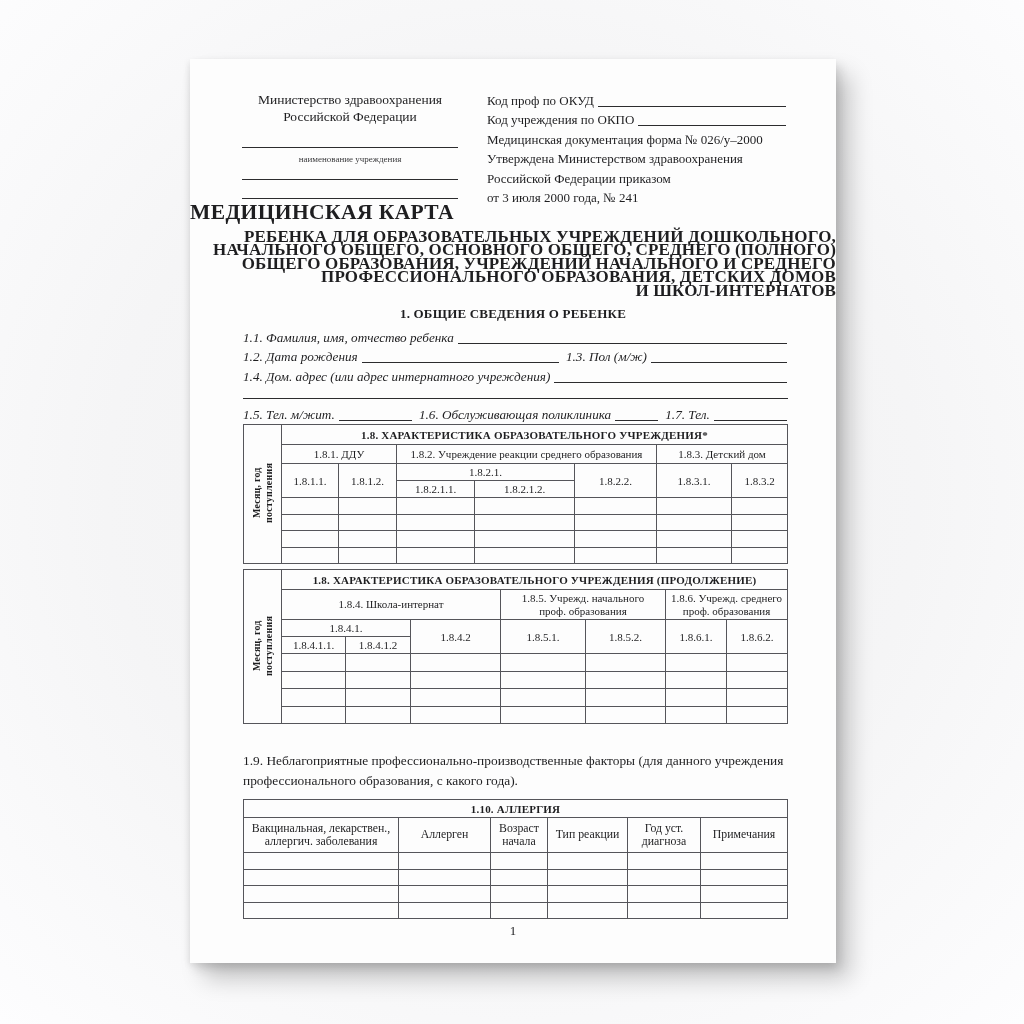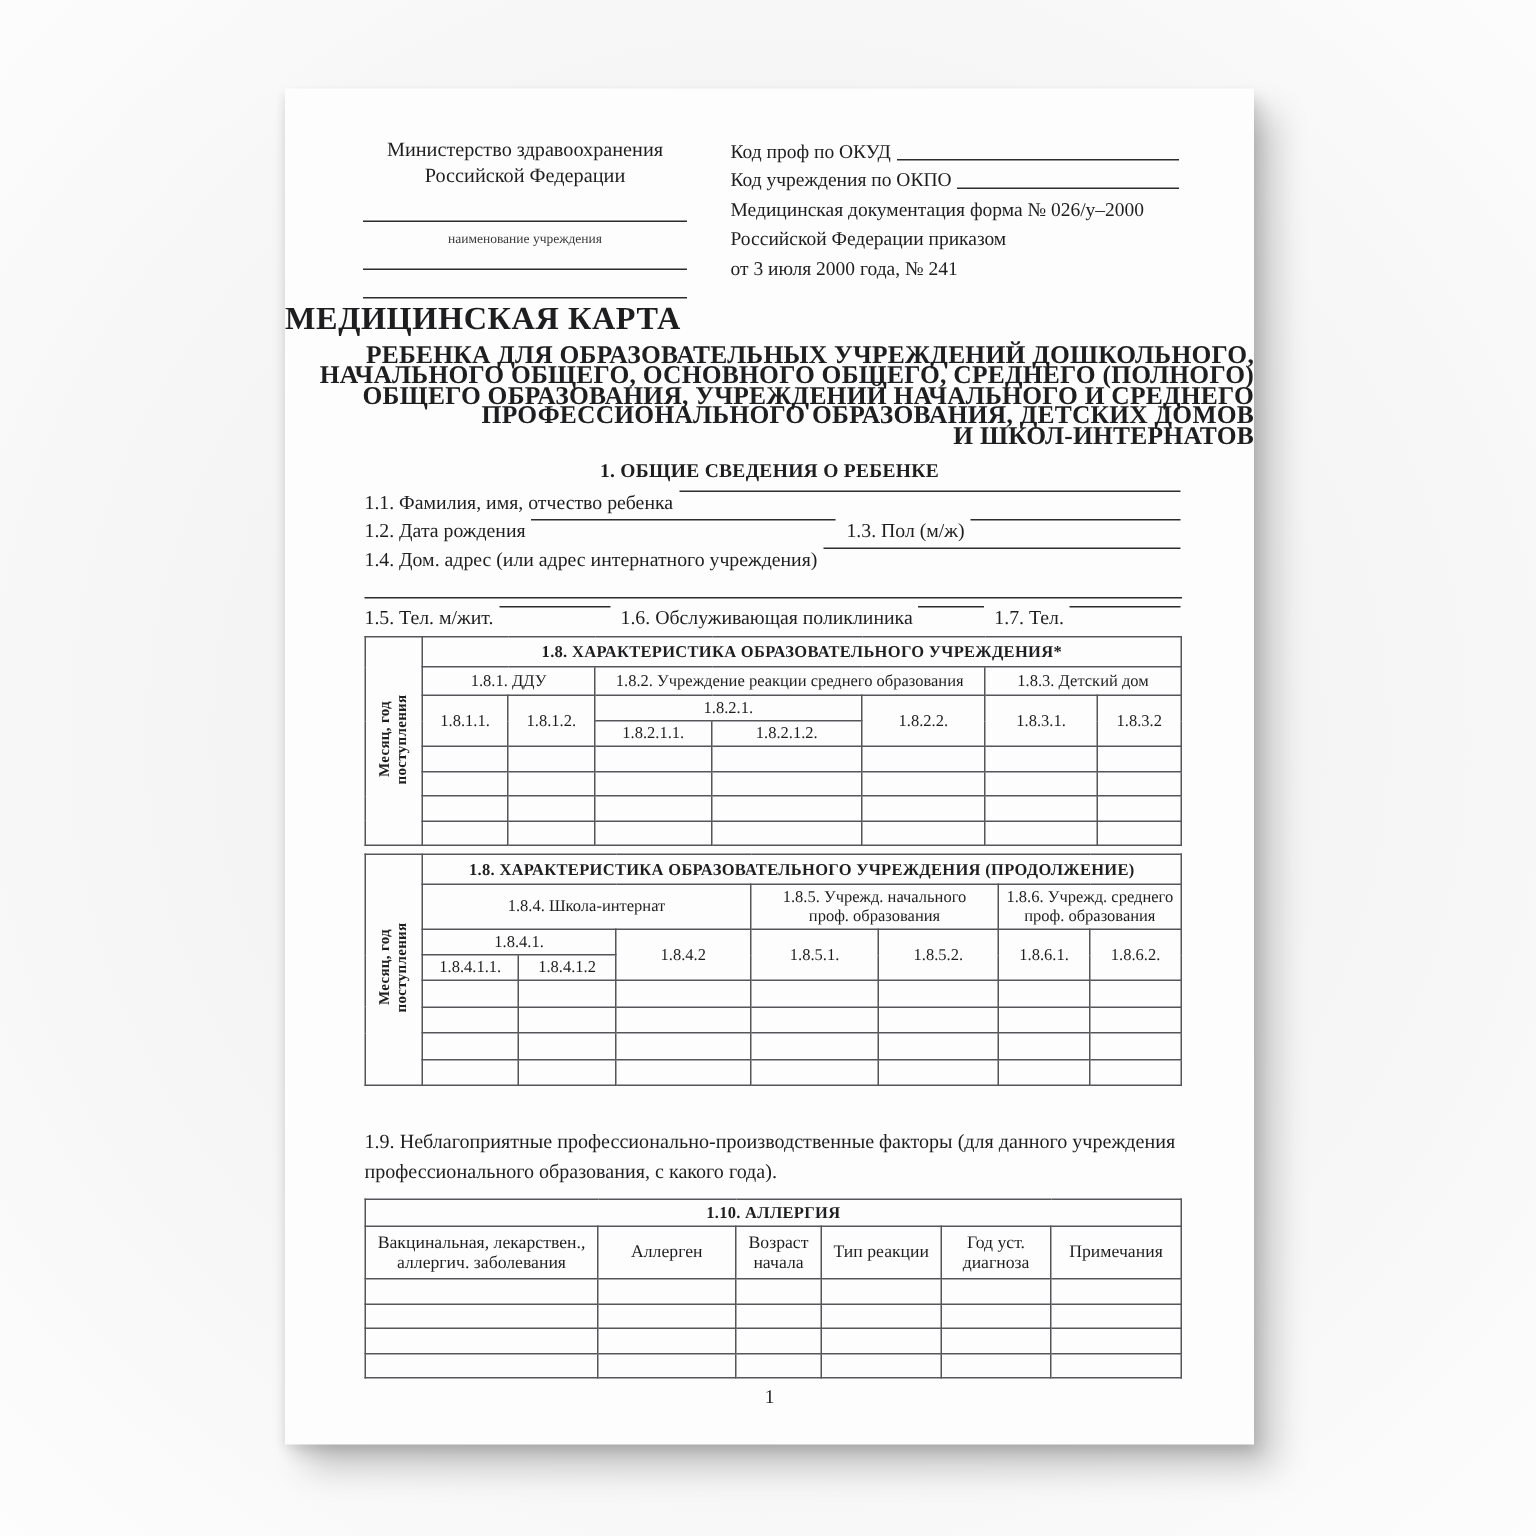--- a/index.html
+++ b/index.html
@@ -31,21 +31,21 @@
   .code-row .fill{flex:1;border-bottom:1px solid #2c2c2e;margin:0 1px 2px 4px;}
   .doc-line{height:19.5px;display:flex;align-items:flex-end;}
 
   
   .main-title{left:0;top:141px;width:100%;text-align:left;font-size:21.5px;font-weight:bold;letter-spacing:.4px;}
   .subtitle{left:0;top:171px;width:100%;text-align:right;font-size:17px;font-weight:bold;line-height:13.4px;letter-spacing:.15px;}
   .sec1-title{left:0;top:247px;width:100%;text-align:center;font-size:13px;font-weight:bold;letter-spacing:.2px;}
 
   
   .fields{left:53px;top:268px;width:545px;font-size:13.2px;}
-  .frow{display:flex;align-items:flex-start;height:19.2px;white-space:nowrap;}
+  .frow{display:flex;align-items:flex-end;height:19.2px;white-space:nowrap;font-style:italic;}
   .frow .fill{border-bottom:1px solid #2c2c2e;margin:0 1px 2px 4px;}
   .frow .lbl{flex:0 0 auto;}
   .hr-full{border-bottom:1px solid #2c2c2e;height:0;margin-top:13px;}
   .frow.last{margin-top:5px;}
   .f1{flex:1.45;} .f2{flex:1;} .g1{flex:1.7;} .g2{flex:1;} .g3{flex:1.7;}
 
   
   table{border-collapse:collapse;table-layout:fixed;background:transparent;}
   table.frm{border:1.5px solid #3d3d40;}
   table.frm td{border:1px solid #55555a;padding:0 2px;text-align:center;vertical-align:middle;
@@ -88,20 +88,21 @@
   <div class="abs hdr-right">
     <div class="code-row">
       <span class="lbl">Код проф по ОКУД</span>
       <span class="fill"></span>
     </div>
     <div class="code-row">
       <span class="lbl">Код учреждения по ОКПО</span>
       <span class="fill"></span>
     </div>
     <div class="doc-line">Медицинская документация форма № 026/у–2000</div>
+    <div class="doc-line">Утверждена Министерством здравоохранения</div>
     <div class="doc-line">Российской Федерации приказом</div>
     <div class="doc-line">от 3 июля 2000 года, № 241</div>
   </div>
 
   <div class="abs main-title">МЕДИЦИНСКАЯ КАРТА</div>
   <div class="abs subtitle">
     <div>РЕБЕНКА ДЛЯ ОБРАЗОВАТЕЛЬНЫХ УЧРЕЖДЕНИЙ ДОШКОЛЬНОГО,</div>
     <div>НАЧАЛЬНОГО ОБЩЕГО, ОСНОВНОГО ОБЩЕГО, СРЕДНЕГО (ПОЛНОГО)</div>
     <div>ОБЩЕГО ОБРАЗОВАНИЯ, УЧРЕЖДЕНИЙ НАЧАЛЬНОГО И СРЕДНЕГО</div>
     <div>ПРОФЕССИОНАЛЬНОГО ОБРАЗОВАНИЯ, ДЕТСКИХ ДОМОВ</div>

